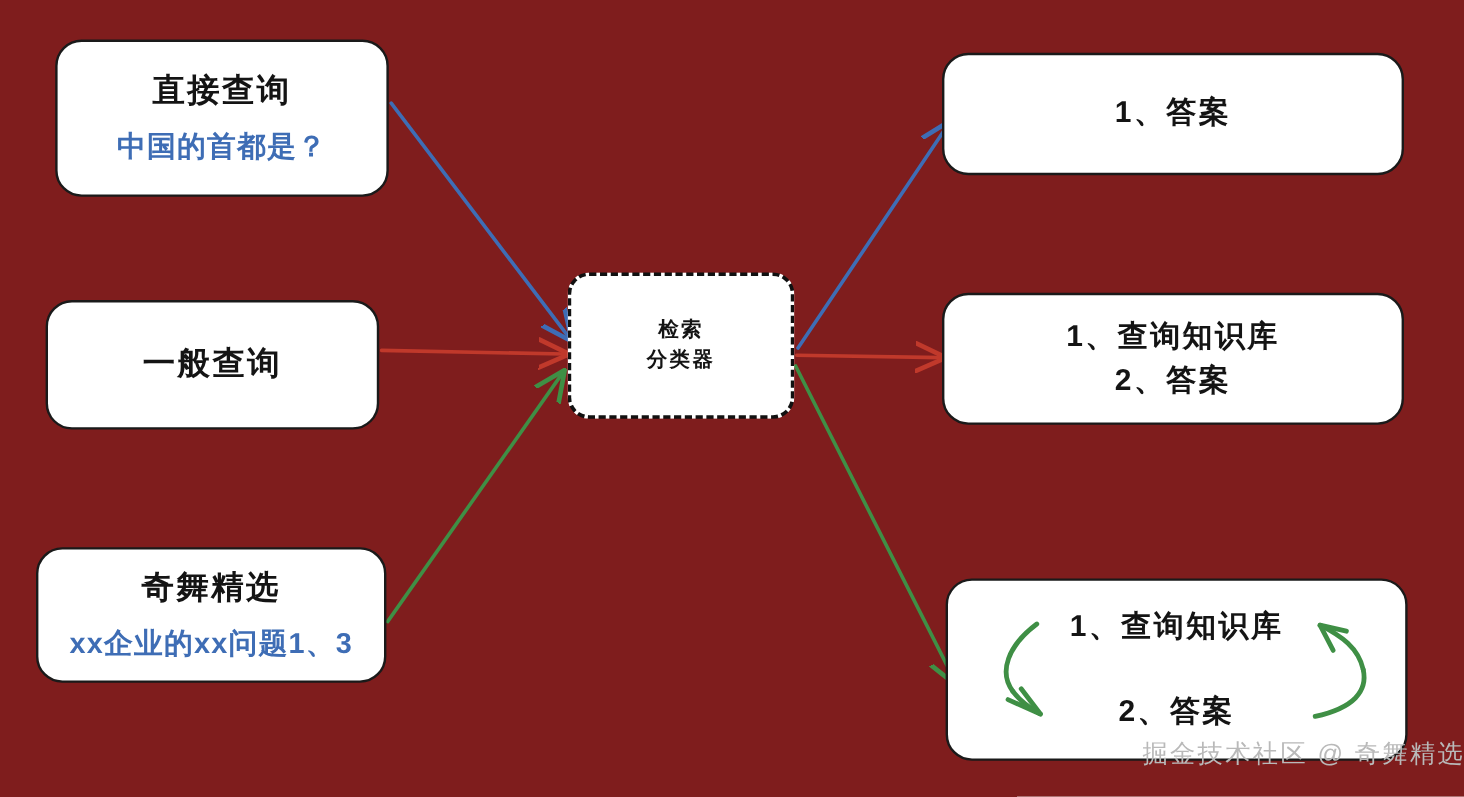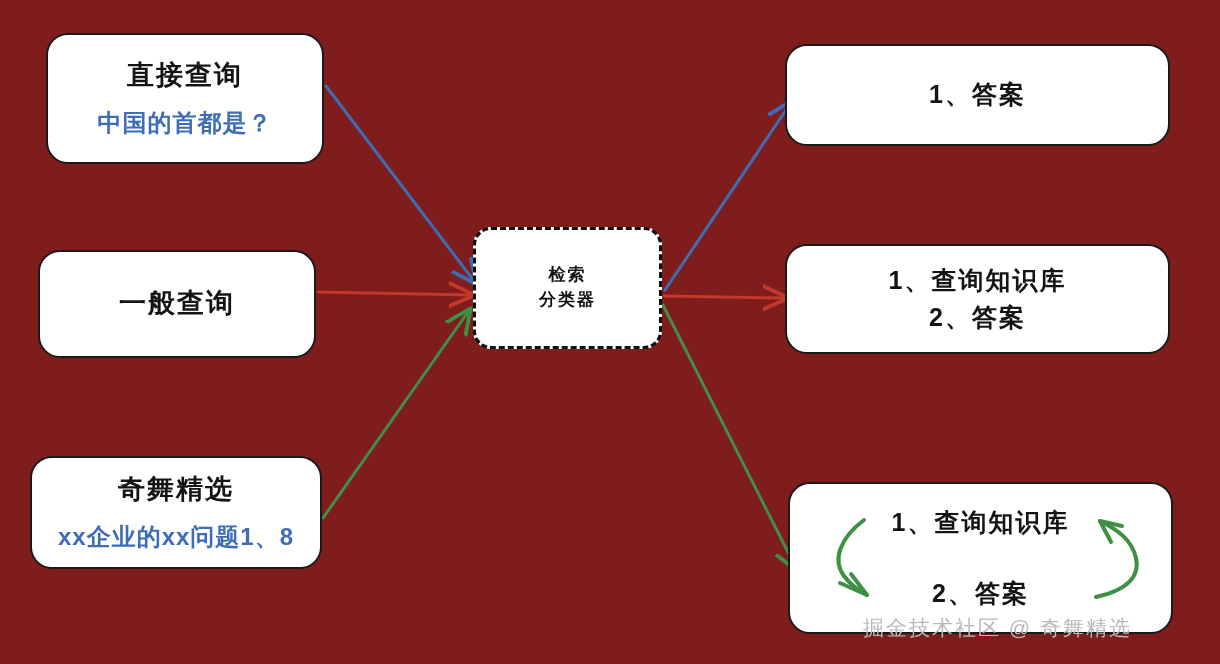--- a/index.html
+++ b/index.html
@@ -76,21 +76,21 @@
   #node-general  { left: 38px;  top: 250px; width: 278px; height: 108px; }
   #node-complex  { left: 30px;  top: 456px; width: 292px; height: 113px; }
   #node-router   { left: 473px; top: 227px; width: 189px; height: 122px; }
   #node-out1     { left: 785px; top: 44px;  width: 385px; height: 102px; }
   #node-out2     { left: 785px; top: 244px; width: 385px; height: 110px; }
   #node-out3     { left: 788px; top: 482px; width: 385px; height: 152px; }
   #node-out3 .out-line.second { margin-top: 34px; }
 
   .watermark {
     position: absolute;
-    left: 863px;
+    left: 952px;
     top: 614px;
     font-size: 21px;
     color: #b9b9b9;
     letter-spacing: 2px;
     white-space: nowrap;
     z-index: 4;
     font-weight: normal;
   }
   .loop-svg {
     position: absolute;
@@ -141,21 +141,21 @@
     <div class="title-line">直接查询</div>
     <div class="sub-line">中国的首都是？</div>
   </div>
 
   <div class="node" id="node-general">
     <div class="title-line">一般查询</div>
   </div>
 
   <div class="node" id="node-complex">
     <div class="title-line">奇舞精选</div>
-    <div class="sub-line">xx企业的xx问题1、8</div>
+    <div class="sub-line">xx企业的xx问题1、3</div>
   </div>
 
   <div class="node dashed" id="node-router">
     <div class="center-line">检索</div>
     <div class="center-line">分类器</div>
   </div>
 
   <div class="node" id="node-out1">
     <div class="out-line">1、答案</div>
   </div>

